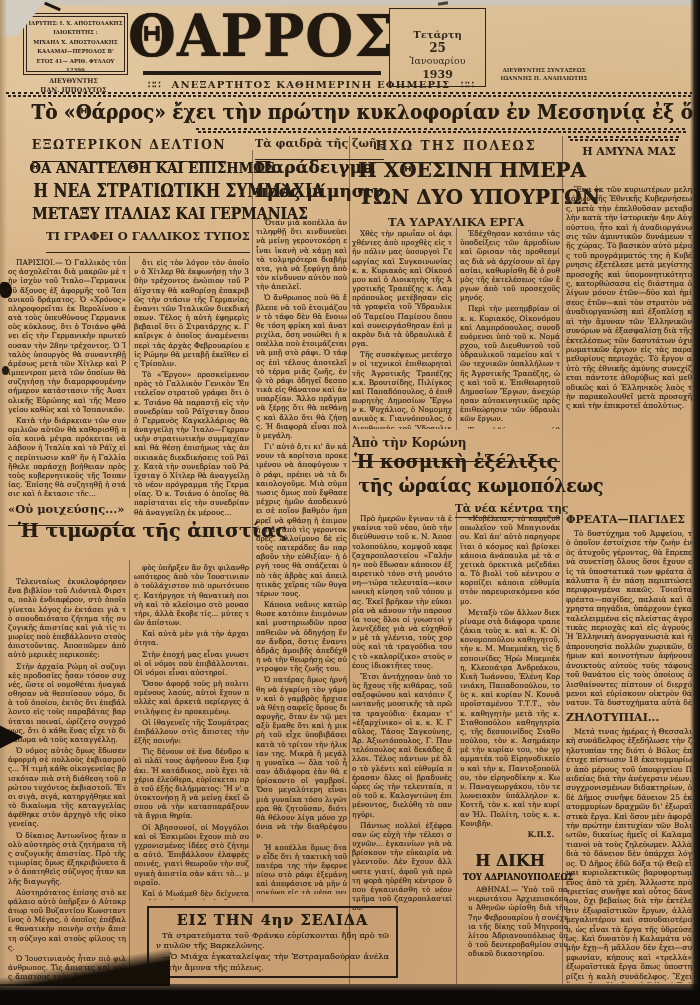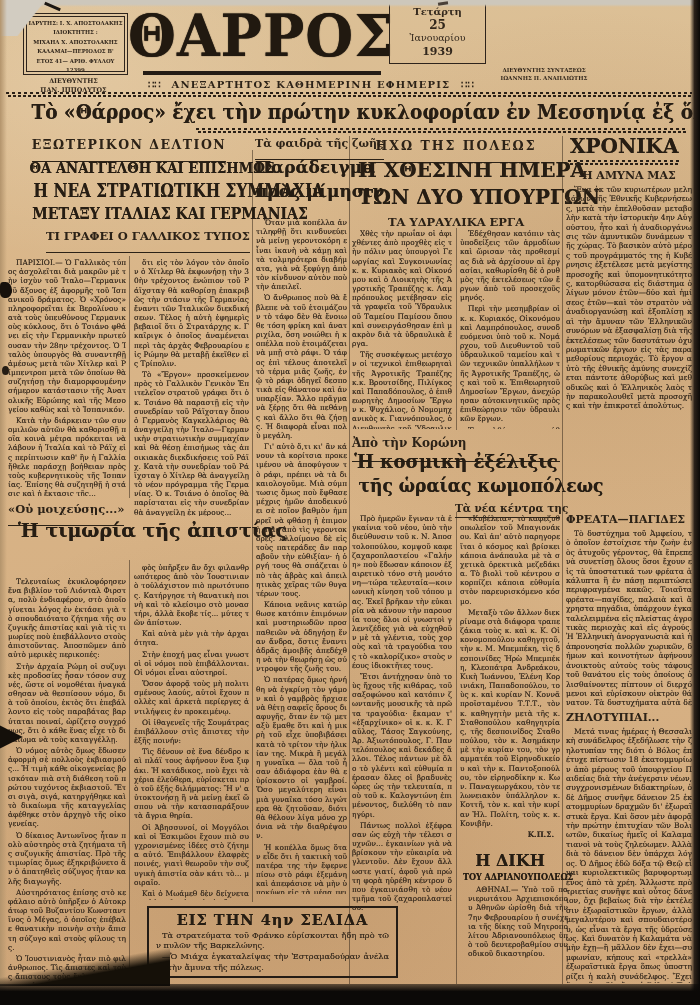--- a/index.html
+++ b/index.html
@@ -49,21 +49,21 @@
   <div class="abs ctr" style="left:128px;top:4px;width:258px;height:68px;font-size:55px;font-weight:bold;color:#211910;letter-spacing:1px;line-height:1.15;transform:scaleY(1.04);text-shadow:0 0 1px #211910;">
     <span>ΘΑΡΡΟΣ</span>
   </div>
   <div class="abs" style="left:143px;top:71px;width:238px;height:3.5px;background:#241c15;"></div>
   <div class="abs ctr" style="left:124px;top:79px;width:266px;font-size:10px;font-weight:bold;color:#2c2217;letter-spacing:1.2px;white-space:nowrap;padding-left:24px;">
     <span style="letter-spacing:0;">∷∷</span>
     <span style="padding:0 6px;">ΑΝΕΞΑΡΤΗΤΟΣ ΚΑΘΗΜΕΡΙΝΗ ΕΦΗΜΕΡΙΣ</span>
     <span style="letter-spacing:0;">∷∷</span>
   </div>
 
-  <div class="abs ctr" style="left:389px;top:1px;width:95px;height:58px;border:1.5px solid #2e241c;padding-top:3px;color:#33281d;">
+  <div class="abs ctr" style="left:389px;top:8px;width:95px;height:58px;border:1.5px solid #2e241c;padding-top:19px;color:#33281d;">
     <div style="font-size:10px;font-weight:bold;line-height:1.3;">Τετάρτη</div>
     <div style="font-size:12px;font-weight:bold;line-height:1.2;">25</div>
     <div style="font-size:9.5px;line-height:1.3;">Ἰανουαρίου</div>
     <div style="font-size:11px;font-weight:bold;line-height:1.25;">1939</div>
   </div>
   <div class="abs ctr" style="left:494px;top:66px;width:100px;font-size:5.6px;line-height:1.5;font-weight:bold;color:#33281d;">
     <div>ΔΙΕΥΘΥΝΤΗΣ ΣΥΝΤΑΞΕΩΣ</div>
     <div>ΙΩΑΝΝΗΣ Π. ΑΝΑΠΛΙΩΤΗΣ</div>
   </div>
 
@@ -202,23 +202,20 @@
     <span>Η ΔΙΚΗ</span>
   </div>
   <div class="abs hl" style="left:460px;top:872px;width:100px;font-size:8.5px;">
     <span class="cond95">ΤΟΥ ΑΔΡΙΑΝΟΥΠΟΛΕΩΣ</span>
   </div>
   <div class="abs body-text" style="left:468px;top:885px;width:100px;height:98px;">
     <p>ΑΘΗΝΑΙ.— Ὑπὸ τοῦ πανιερωτάτου Ἀρχιεπισκόπου Ἀθηνῶν ὡρίσθη διὰ τὴν 7ην Φεβρουαρίου ἡ συνέχεια τῆς δίκης τοῦ Μητροπολίτου Ἀδριανουπόλεως ὑπὸ τοῦ δευτεροβαθμίου συνοδικοῦ δικαστηρίου.</p>
   </div>
 
   <div class="abs ctr" style="left:566px;top:134px;width:126px;">
-    <div class="hl" style="font-size:20px;text-align:left;padding-left:4px;">
-      <span>ΧΡΟΝΙΚΑ</span>
-    </div>
     <div class="dotrule" style="width:112px;margin:2px 0 0 2px;"></div>
     <div class="kick" style="font-size:11px;margin-top:4px;text-align:center;">
       <span>Η ΑΜΥΝΑ ΜΑΣ</span>
     </div>
   </div>
   <div class="abs body-text" style="left:566px;top:185px;width:126px;height:324px;font-size:7.6px;">
     <p>Ἕνα ἐκ τῶν κυριωτέρων μελημάτων τῆς Ἐθνικῆς Κυβερνήσεως, μετὰ τὴν ἐπελθοῦσαν μεταβολὴν κατὰ τὴν ἱστορικὴν 4ην Αὐγούστου, ἦτο καὶ ἡ ἀναδιοργάνωσις τῶν ἀμυντικῶν δυνάμεων τῆς χώρας. Τὸ βασικὸν αὐτὸ μέρος τοῦ προγράμματός της ἡ Κυβέρνησις ἐξετέλεσε μετὰ μεγίστης προσοχῆς καὶ ὑπομονητικότητος, κατορθώσασα εἰς διάστημα ὀλίγων μόνον ἐτῶν—δύο καὶ ἡμίσεος ἐτῶν—καὶ τὸν στρατὸν νὰ ἀναδιοργανώσῃ καὶ ἐξοπλίσῃ καὶ τὴν ἄμυναν τῶν Ἑλληνικῶν συνόρων νὰ ἐξασφαλίσῃ διὰ τῆς ἐκτελέσεως τῶν δασυτάτων ὀχυρωματικῶν ἔργων εἰς τὰς παραμεθορίους περιοχάς. Τὸ ἔργον αὐτὸ τῆς ἐθνικῆς ἀμύνης συνεχίζεται πάντοτε ἀθορύβως καὶ μεθοδικῶς καὶ ὁ Ἑλληνικὸς λαὸς τὴν παρακολουθεῖ μετὰ προσοχῆς καὶ τὴν ἐπικροτεῖ ἀπολύτως.</p>
   </div>
   <div class="abs kick" style="left:566px;top:513px;font-size:11px;">
     <span>ΦΡΕΑΤΑ—ΠΑΓΙΔΕΣ</span>

